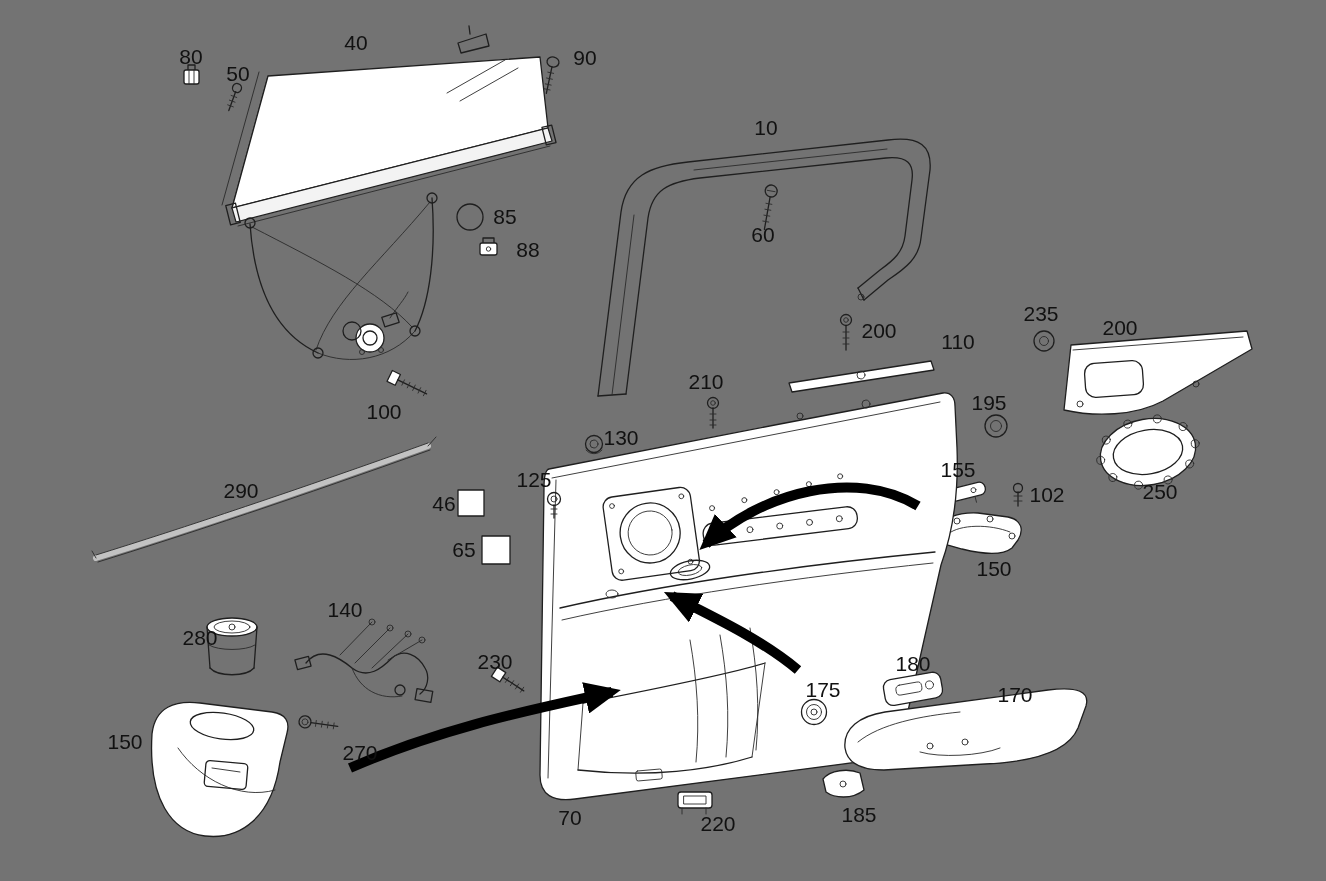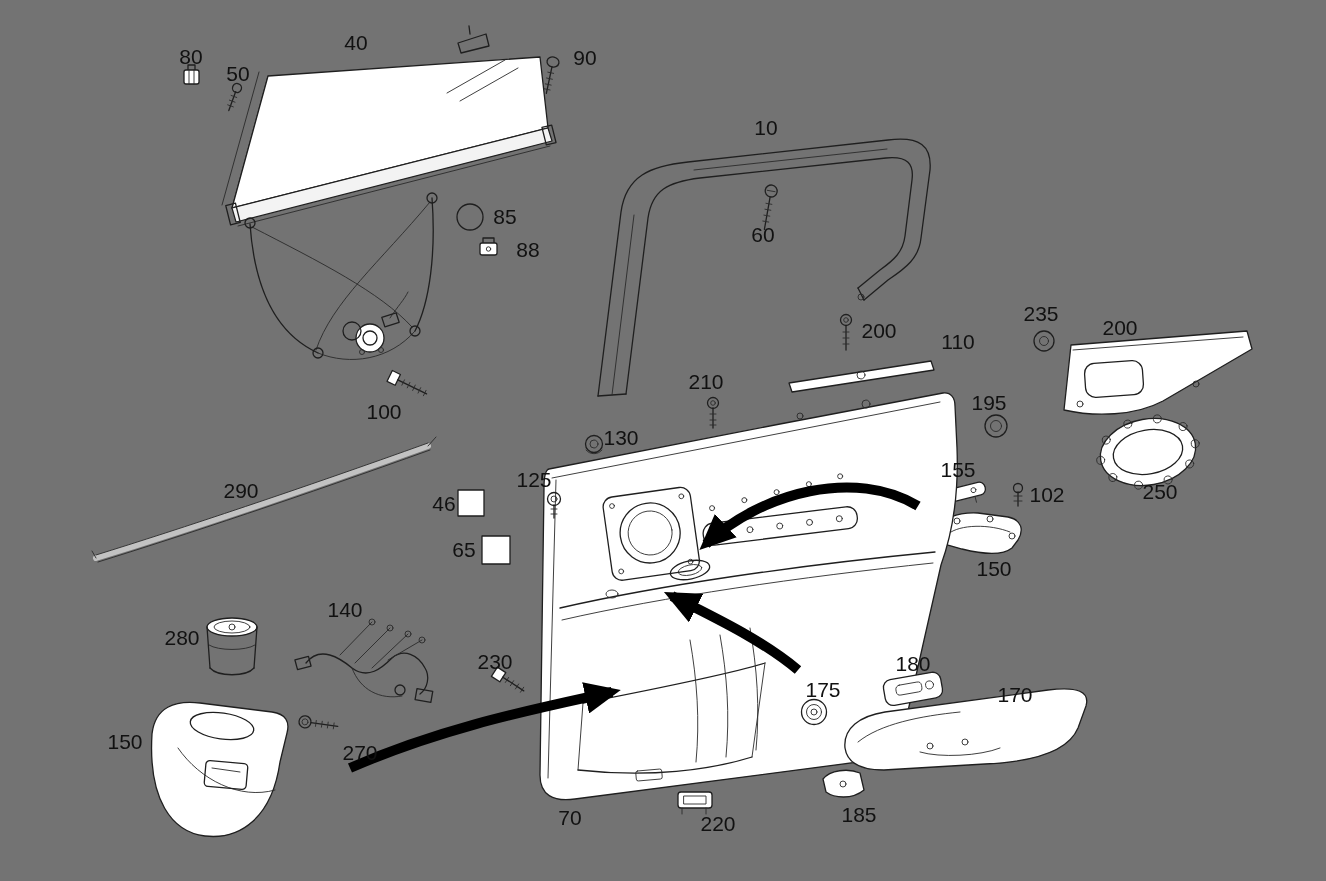--- a/index.html
+++ b/index.html
@@ -364,21 +364,21 @@
       <span class="part-label" style="left: 989px; top: 402px;">195</span>
       <span class="part-label" style="left: 534px; top: 479px;">125</span>
       <span class="part-label" style="left: 958px; top: 469px;">155</span>
       <span class="part-label" style="left: 1047px; top: 494px;">102</span>
       <span class="part-label" style="left: 444px; top: 503px;">46</span>
       <span class="part-label" style="left: 464px; top: 549px;">65</span>
       <span class="part-label" style="left: 1160px; top: 491px;">250</span>
       <span class="part-label" style="left: 241px; top: 490px;">290</span>
       <span class="part-label" style="left: 994px; top: 568px;">150</span>
       <span class="part-label" style="left: 345px; top: 609px;">140</span>
-      <span class="part-label" style="left: 182px; top: 637px;">280</span>
+      <span class="part-label" style="left: 200px; top: 637px;">280</span>
       <span class="part-label" style="left: 495px; top: 661px;">230</span>
       <span class="part-label" style="left: 913px; top: 663px;">180</span>
       <span class="part-label" style="left: 1015px; top: 679px; margin-top: 15px;">170</span>
       <span class="part-label" style="left: 823px; top: 689px;">175</span>
       <span class="part-label" style="left: 125px; top: 741px;">150</span>
       <span class="part-label" style="left: 314px; top: 752px; margin-left: 46px;">270</span>
       <span class="part-label" style="left: 570px; top: 817px;">70</span>
       <span class="part-label" style="left: 718px; top: 823px;">220</span>
       <span class="part-label" style="left: 859px; top: 814px;">185</span>
     </div>

